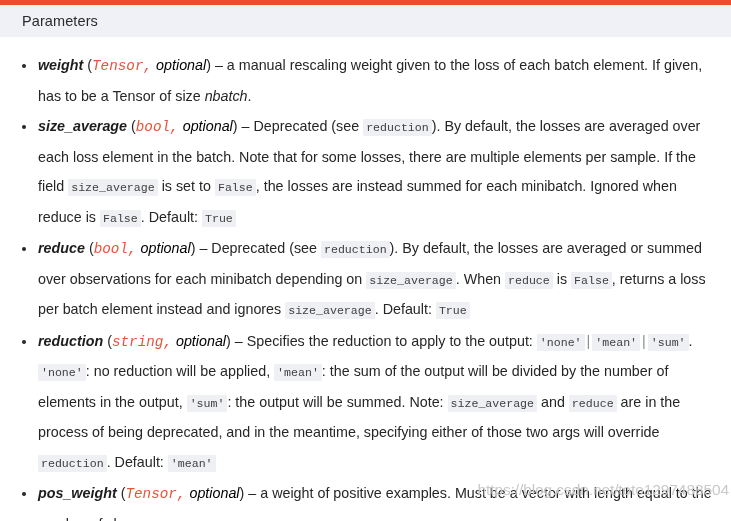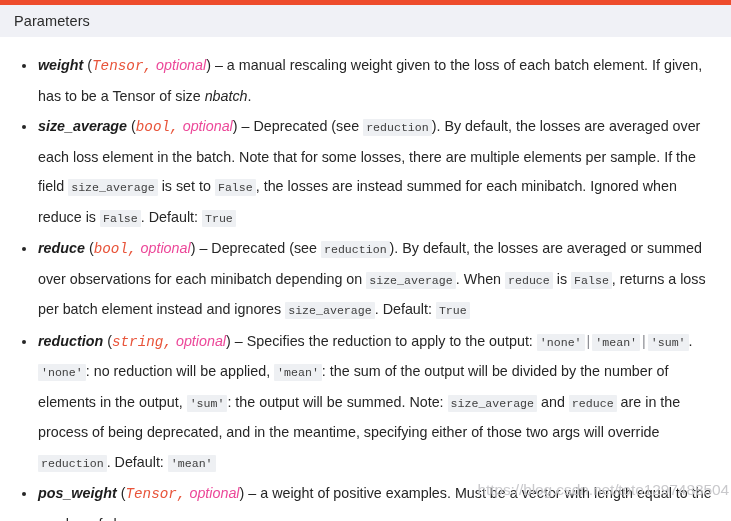--- a/index.html
+++ b/index.html
@@ -24,21 +24,21 @@
     width: 100%;
     background: #ee4c2c;
   }
 
   
   .section-header {
     height: 32px;
     background: #f0f1f6;
     display: flex;
     align-items: center;
-    padding-left: 14px;
+    padding-left: 22px;
   }
   .section-header-title {
     font-size: 14.5px;
     color: #2b2b2b;
     letter-spacing: 0.1px;
   }
 
   
   .param-list {
     list-style: none;
@@ -73,21 +73,21 @@
   }
 
   .pname { font-weight: bold; color: #1d1d1d; font-style: italic; }
   .ptype {
     font-style: italic;
     color: #e8543a;
     font-family: Liberation Mono, monospace;
   }
   .popt {
     font-style: italic;
-    color: #ec4899;
+    color: #000000;
   }
   .paren { color: #262626; }
 
   code.inl {
     font-family: "Liberation Mono", "DejaVu Sans Mono", monospace;
     font-size: 11.6px;
     background: #eef0f3;
     color: #404040;
     padding: 2px 3px 2px 3px;
     border-radius: 1px;

